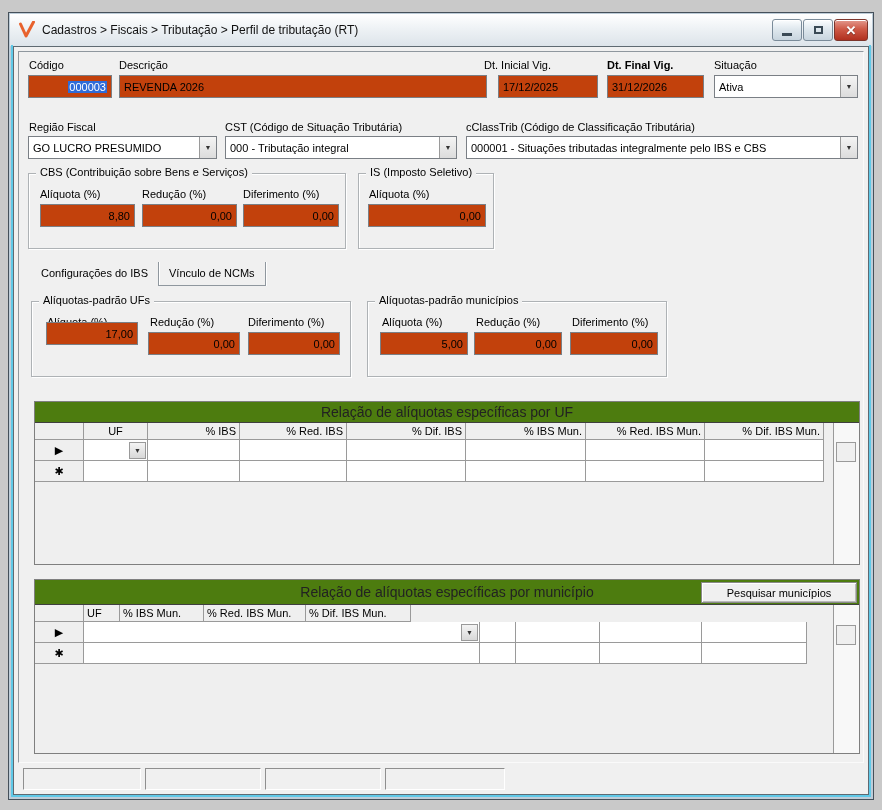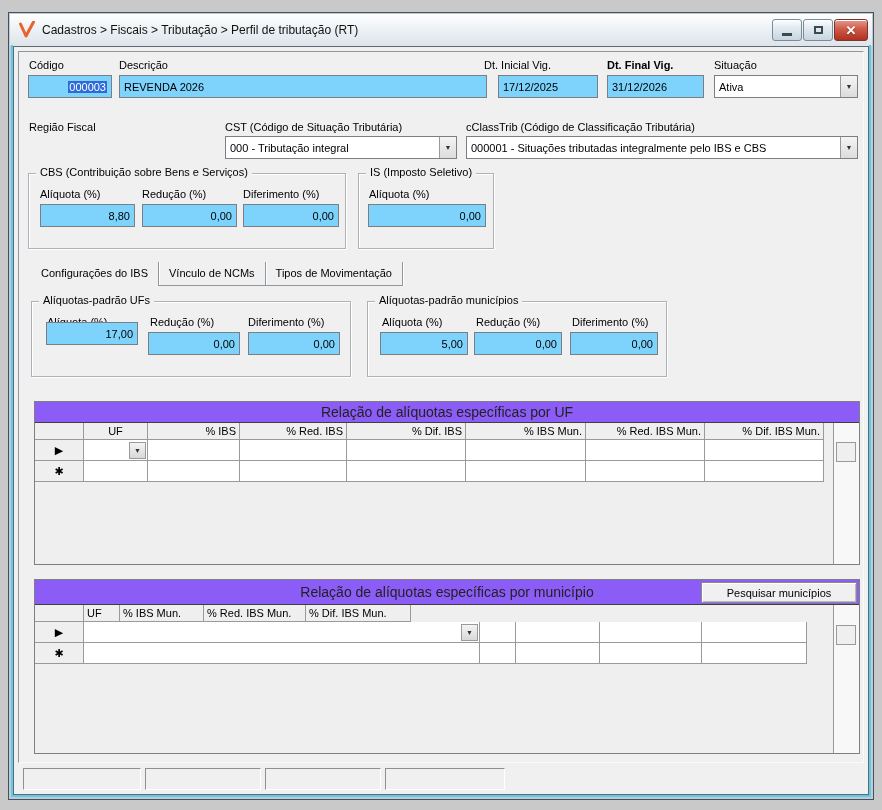--- a/index.html
+++ b/index.html
@@ -52,21 +52,21 @@
     background:#f0f0f0; border:1px solid #5f6a72;
   }
   .main-panel {
     position:absolute; left:4px; top:4px; right:4px; height:712px;
     background:#f0f0f0;
     border:1px solid; border-color:#8f979e #fafafa #fafafa #8f979e;
   }
 
   .lbl { position:absolute; white-space:nowrap; color:#000; }
   .txt {
-    position:absolute; height:23px; background:#7dd3fc;
+    position:absolute; height:23px; background:#c2410c;
     border:1px solid #7a7f85; padding:4px 4px;
     display:flex; align-items:flex-end; overflow:hidden; white-space:nowrap;
   }
   .txt.num { justify-content:flex-end; }
   .sel-block { background:#2e6bd8; color:#fff; padding:0 1px; }
 
   .combo {
     position:absolute; height:23px; background:#fff;
     border:1px solid #7a7f85;
     display:flex; align-items:center; overflow:hidden;
@@ -91,21 +91,21 @@
     padding:5px 10px 6px 10px; white-space:nowrap;
     border-right:1px solid #8f979e; box-shadow:1px 0 0 #fff;
   }
   .tab.inactive { border-bottom:1px solid #8f979e; }
 
   
   .gridbox { position:absolute; border:1px solid #7f7f7f; background:#efefef; }
   .grid-title {
     position:absolute; left:0; right:0; top:0;
     display:flex; align-items:center; justify-content:center;
-    font-size:14px; color:#222; background:#8b5cf6;
+    font-size:14px; color:#222; background:#4d7c0f;
     border-bottom:1px solid #3f3f3f;
   }
   .gt1 { height:21px; } .gt2 { height:25px; }
   .grid-rows { position:absolute; left:0; }
   .grow { display:flex; }
   .gcell {
     border-right:1px solid #9a9a9a; border-bottom:1px solid #9a9a9a;
     overflow:hidden; white-space:nowrap; display:flex; align-items:center;
     background:#fff;
   }
@@ -194,20 +194,24 @@
       </div>
       <div class="combo" style="left:695px; top:23px; width:144px;">
         <span class="val">Ativa</span>
         <span class="drop-btn">▼</span>
       </div>
 
       <span class="lbl" style="left:10px; top:69px;">Região Fiscal</span>
       <span class="lbl" style="left:206px; top:69px;">CST (Código de Situação Tributária)</span>
       <span class="lbl" style="left:447px; top:69px;">cClassTrib (Código de Classificação Tributária)</span>
 
+      <div class="combo" style="left:9px; top:84px; width:189px;">
+        <span class="val">GO LUCRO PRESUMIDO</span>
+        <span class="drop-btn">▼</span>
+      </div>
       <div class="combo" style="left:206px; top:84px; width:232px;">
         <span class="val">000 - Tributação integral</span>
         <span class="drop-btn">▼</span>
       </div>
       <div class="combo" style="left:447px; top:84px; width:392px;">
         <span class="val">000001 - Situações tributadas integralmente pelo IBS e CBS</span>
         <span class="drop-btn">▼</span>
       </div>
 
       <div class="group" style="left:9px; top:121px; width:318px; height:76px;">
@@ -230,21 +234,20 @@
         <span class="legend">IS (Imposto Seletivo)</span>
         <span class="lbl" style="left:10px; top:14px;">Alíquota (%)</span>
         <div class="txt num" style="left:9px; top:30px; width:118px;">
           <span>0,00</span>
         </div>
       </div>
 
       <div class="tabstrip" style="left:12px; top:210px;">
         <div class="tab">Configurações do IBS</div>
         <div class="tab inactive">Vínculo de NCMs</div>
-        <div class="tab inactive">Tipos de Movimentação</div>
       </div>
 
       <div class="group" style="left:12px; top:249px; width:320px; height:76px;">
         <span class="legend">Alíquotas-padrão UFs</span>
         <span class="lbl" style="left:15px; top:14px;">Alíquota (%)</span>
         <span class="lbl" style="left:118px; top:14px;">Redução (%)</span>
         <span class="lbl" style="left:216px; top:14px;">Diferimento (%)</span>
         <div class="txt num" style="left:14px; top:20px; width:92px;">
           <span>17,00</span>
         </div>

